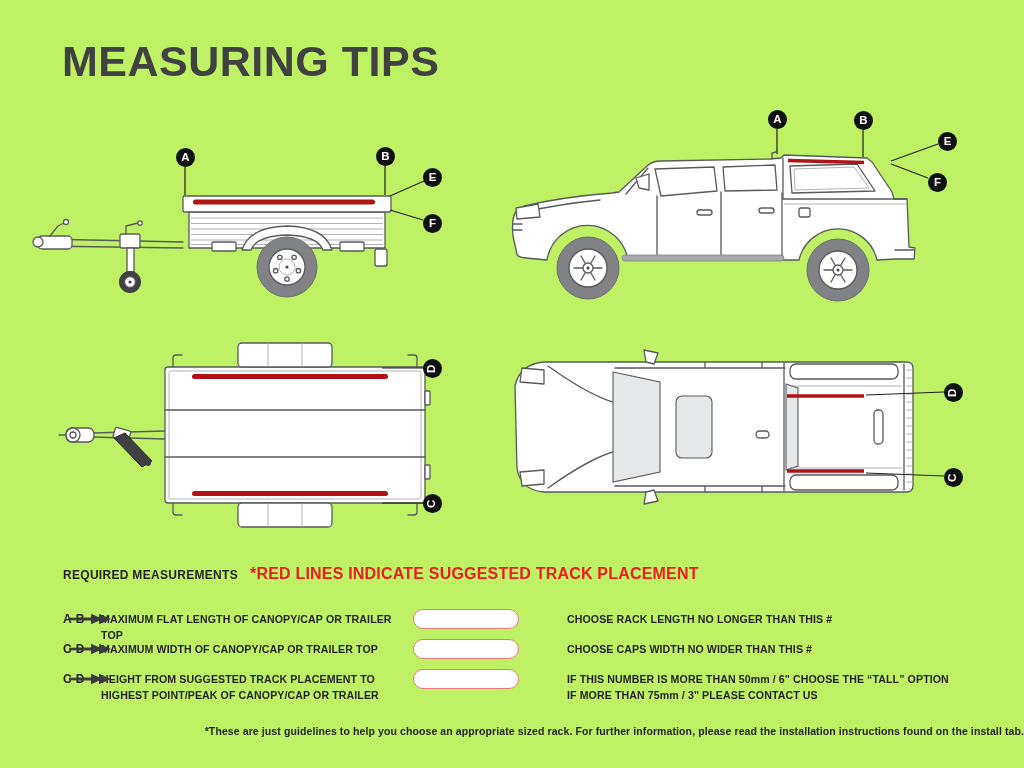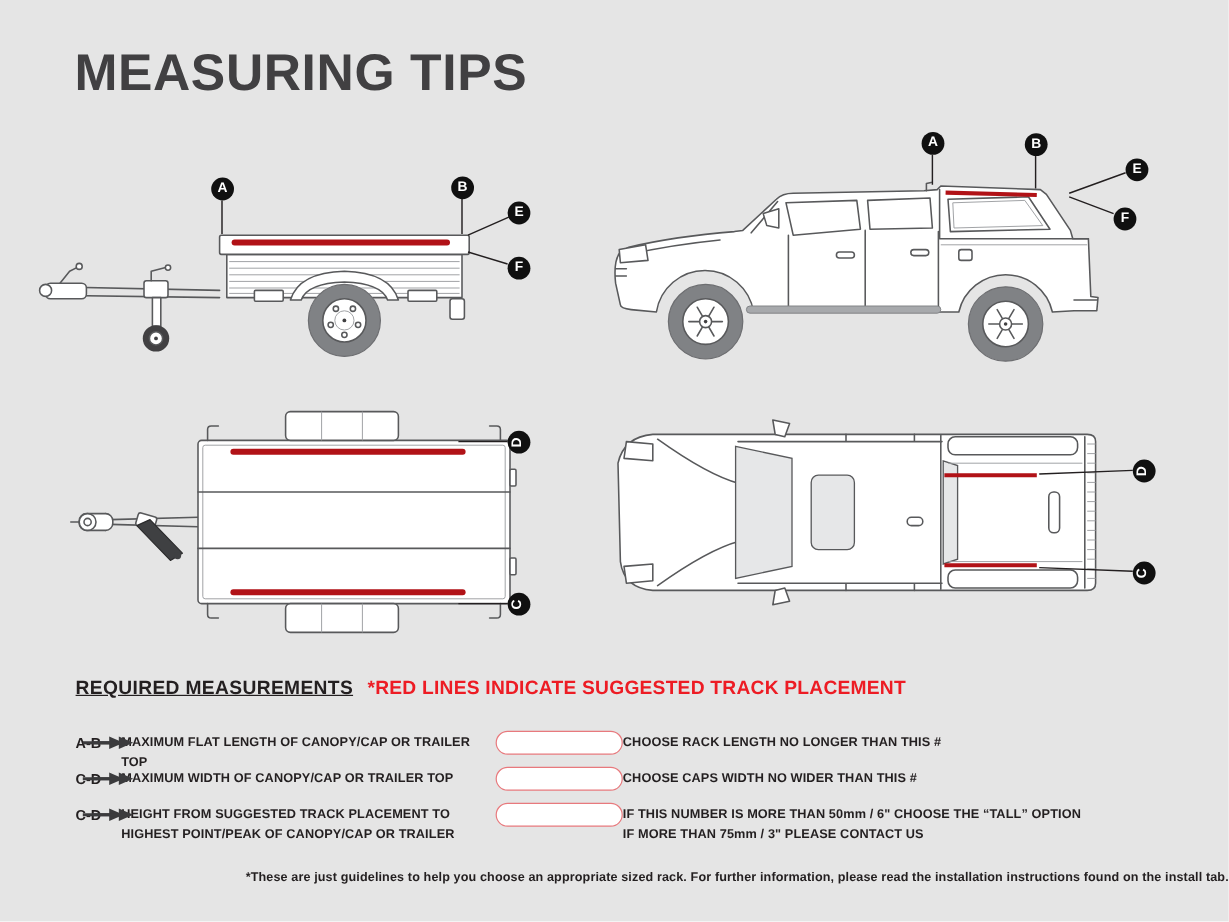--- a/index.html
+++ b/index.html
@@ -1,46 +1,46 @@
 <!DOCTYPE html>
 <html style="--title_gray: #414042; --text_black: #231f20; --track_red: #b11217; --note_red: #ed1c24; --pill_border: #e8797d; --line_gray: #58595b; --tire_gray: #808285; --glass_gray: #e6e7e8;"><head>
 <meta charset="utf-8">
 <style>
   html,body{margin:0;padding:0;background:#fff;}
-  .sheet{position:relative;width:1024px;height:768px;background:#e5e5e5;overflow:hidden;
+  .sheet{position:relative;width:1024px;height:768px;background:#bef264;overflow:hidden;
          font-family:"Liberation Sans",sans-serif;color:var(--text_black,#231f20);}
   .abs{position:absolute;}
   .title{left:62px;top:37px;font-size:43px;font-weight:bold;letter-spacing:.5px;color:var(--title_gray,#414042);}
   .subtitle{left:479px;top:53px;font-size:14px;font-weight:bold;letter-spacing:.2px;}
   svg{position:absolute;overflow:visible;}
   .ln{fill:none;stroke:var(--line_gray,#58595b);stroke-width:1.3;stroke-linecap:round;stroke-linejoin:round;}
   .lnf{fill:#fff;stroke:var(--line_gray,#58595b);stroke-width:1.3;stroke-linecap:round;stroke-linejoin:round;}
   .thin{fill:none;stroke:#9d9fa2;stroke-width:.8;}
   .red{fill:var(--track_red,#b11217);stroke:none;}
   .redl{fill:none;stroke:var(--track_red,#b11217);stroke-width:3.4;stroke-linecap:butt;}
   .tire{fill:var(--tire_gray,#808285);stroke:#6d6e71;stroke-width:1;}
   .glass{fill:var(--glass_gray,#e6e7e8);stroke:var(--line_gray,#58595b);stroke-width:1.1;}
   .ld{fill:none;stroke:#231f20;stroke-width:1.2;}
   .marker{position:absolute;width:19px;height:19px;border-radius:50%;background:#101010;color:#fff;
           display:flex;align-items:center;justify-content:center;
           font-size:11.5px;font-weight:bold;line-height:1;}
   .marker span{display:block;}
   .marker.rot span{transform:rotate(-90deg);}
   .meas-head{left:63px;top:565px;display:flex;gap:12px;align-items:baseline;}
-  .meas-head .h{font-size:16px;font-weight:bold;letter-spacing:.3px;text-decoration:underline;}
+  .meas-head .h{font-size:12px;font-weight:bold;letter-spacing:.3px;}
   .meas-head .n{font-size:16px;font-weight:bold;letter-spacing:.2px;color:var(--note_red,#ed1c24);}
   .mrow{left:63px;width:950px;display:flex;align-items:flex-start;}
   .mrow .key{width:38px;font-size:12px;font-weight:bold;line-height:16px;}
   .mrow .desc{width:312px;font-size:10.6px;font-weight:bold;line-height:16px;letter-spacing:.1px;}
   .mrow .arr{width:34px;height:12px;margin-top:2px;flex:none;}
   .mrow .arr1{margin-left:6px;margin-right:9px;}
   .mrow .arr2{margin-left:14px;margin-right:10px;}
   .pill{flex:none;width:106px;height:20px;margin-top:-2px;border:1.4px solid var(--pill_border,#e8797d);
         border-radius:11px;background:#fff;box-sizing:border-box;}
-  .mrow .res{font-size:10.6px;font-weight:bold;line-height:16px;letter-spacing:.1px;}
+  .mrow .res{font-size:10.6px;font-weight:bold;line-height:16px;letter-spacing:.1px;padding-left:48px;}
   .footnote{left:0;right:0;top:725px;text-align:right;font-size:10.5px;font-weight:bold;letter-spacing:.1px;}
 </style>
 </head>
 <body>
 
 <div class="sheet">
 
   <div class="abs title">MEASURING TIPS</div>
 
   <svg style="left:30px;top:115px" width="440" height="210" viewBox="0 0 440 210">

